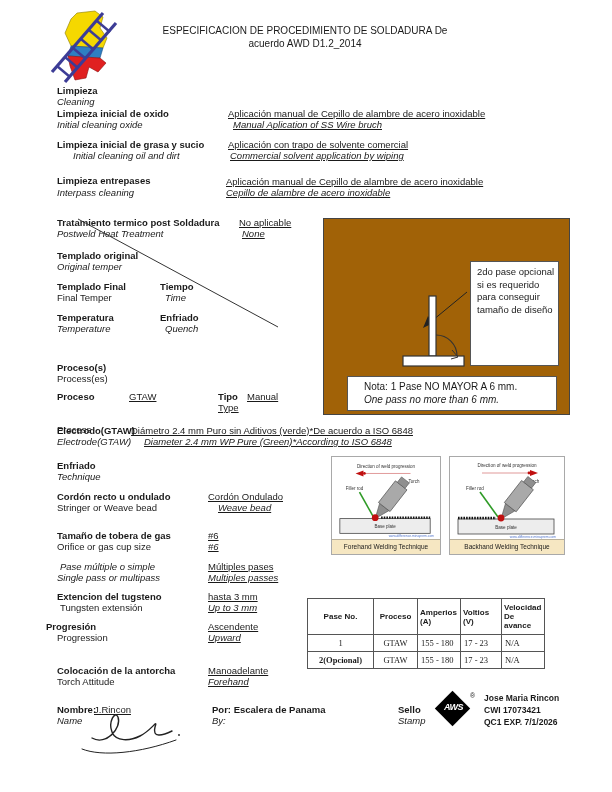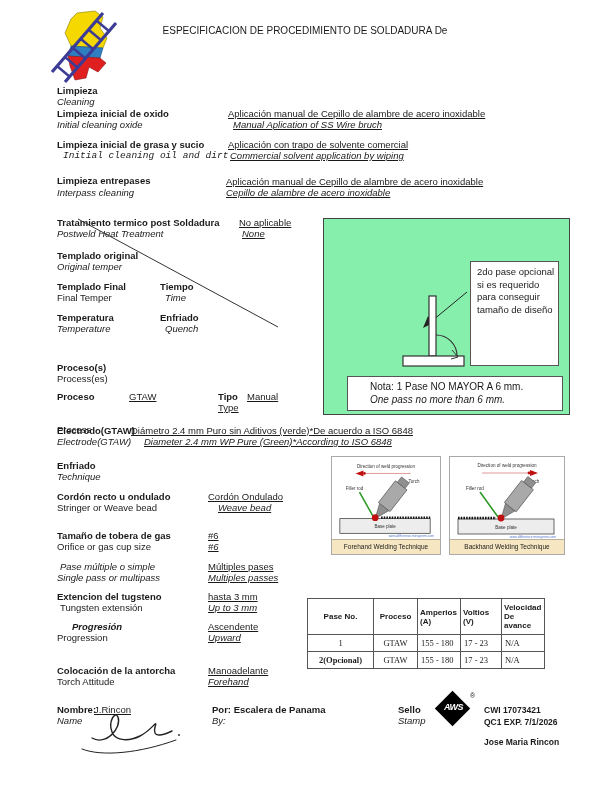--- a/index.html
+++ b/index.html
@@ -5,25 +5,25 @@
   html,body{margin:0;padding:0;background:#fff;}
   #page{position:relative;width:612px;height:792px;background:#fff;overflow:hidden;
         font-family:"Liberation Sans",sans-serif;color:#1a1a1a;border-radius:18px;}
   .abs{position:absolute;white-space:nowrap;}
   .t95{font-size:9.5px;line-height:10px;}
   .b{font-weight:bold;}
   .i{font-style:italic;}
   .u{text-decoration:underline;}
   .title{font-size:10px;line-height:13px;text-align:center;}
   
-  .box{position:absolute;border:1px solid #444;background:#86efac;}
+  .box{position:absolute;border:1px solid #444;background:#a16207;}
   .callout{position:absolute;border:1px solid #555;font-size:9.5px;line-height:12.5px;
            padding:4px 3px 4px 6px;white-space:normal;background:#fff;}
   .notebox{position:absolute;border:1px solid #555;font-size:10px;line-height:13px;
-           padding:3px 4px 2px 22px;background:#fff;}
+           padding:3px 4px 2px 16px;background:#fff;}
   
   .fig{position:absolute;border:1px solid #a9a9a9;background:#fff;}
   .fig .cap{position:absolute;left:0;right:0;bottom:0;height:14px;background:#f6e7c2;
             border-top:1px solid #b9b09a;font-size:6.5px;text-align:center;line-height:14px;}
   
   table.ptable{position:absolute;border-collapse:collapse;table-layout:fixed;background:#fff;}
   table.ptable th,table.ptable td{border:1px solid #555;overflow:hidden;}
   table.ptable th{font-size:8px;font-weight:bold;white-space:pre-line;padding:1px 2px;vertical-align:middle;}
   table.ptable td{font-family:"Liberation Serif",serif;font-size:8.5px;padding:1px 3px;vertical-align:middle;}
   .ct{text-align:center;}
@@ -52,32 +52,33 @@
       <line x1="20" y1="49" x2="33" y2="60"></line>
       <line x1="28" y1="40" x2="41" y2="51"></line>
       <line x1="36" y1="31" x2="49" y2="42"></line>
       <line x1="44" y1="22" x2="57" y2="33"></line>
       <line x1="52" y1="13" x2="65" y2="24"></line>
     </g>
   </svg>
 
   <div class="abs title" style="left:95px;top:24px;width:420px;white-space:normal;">
     <div>ESPECIFICACION DE PROCEDIMIENTO DE SOLDADURA De</div>
+    <div>acuerdo AWD D1.2_2014</div>
   </div>
 
   <div class="abs t95 b" style="left:57px;top:86px;">Limpieza</div>
   <div class="abs t95 i" style="left:57px;top:97px;">Cleaning</div>
 
   <div class="abs t95 b" style="left:57px;top:109px;text-align:right;">Limpieza inicial de oxido</div>
   <div class="abs t95 i" style="left:57px;top:120px;">Initial cleaning oxide</div>
   <div class="abs t95 u" style="left:228px;top:109px;">Aplicación manual de Cepillo de alambre de acero inoxidable</div>
   <div class="abs t95 i u" style="left:233px;top:120px;">Manual Aplication of SS Wire bruch</div>
 
   <div class="abs t95 b" style="left:57px;top:140px;">Limpieza inicial de grasa y sucio</div>
-  <div class="abs t95 i" style="left:63px;top:151px;font-family:Liberation Mono, monospace;">Initial cleaning oil and dirt</div>
+  <div class="abs t95 i" style="left:73px;top:151px;">Initial cleaning oil and dirt</div>
   <div class="abs t95 u" style="left:228px;top:140px;">Aplicación con trapo de solvente comercial</div>
   <div class="abs t95 i u" style="left:230px;top:151px;">Commercial solvent application by wiping</div>
 
   <div class="abs t95 b" style="left:57px;top:176px;">Limpieza entrepases</div>
   <div class="abs t95 i" style="left:57px;top:188px;">Interpass cleaning</div>
   <div class="abs t95 u" style="left:226px;top:177px;">Aplicación manual de Cepillo de alambre de acero inoxidable</div>
   <div class="abs t95 i u" style="left:226px;top:188px;">Cepillo de alambre de acero inoxidable</div>
 
   <div class="abs t95 b" style="left:57px;top:218px;">Tratamiento termico post Soldadura</div>
   <div class="abs t95 i" style="left:57px;top:229px;">Postweld Heat Treatment</div>
@@ -132,21 +133,21 @@
   <div class="abs t95 i" style="left:60px;top:562px;">Pase múltiple o simple</div>
   <div class="abs t95 i" style="left:57px;top:573px;">Single pass or multipass</div>
   <div class="abs t95 u" style="left:208px;top:562px;">Múltiples pases</div>
   <div class="abs t95 i u" style="left:208px;top:573px;">Multiples passes</div>
 
   <div class="abs t95 b" style="left:57px;top:592px;">Extencion del tugsteno</div>
   <div class="abs t95" style="left:60px;top:603px;">Tungsten extensión</div>
   <div class="abs t95 u" style="left:208px;top:592px;">hasta 3  mm</div>
   <div class="abs t95 i u" style="left:208px;top:603px;">Up to 3 mm</div>
 
-  <div class="abs t95 b" style="left:72px;top:622px;font-style:italic;">Progresión</div>
+  <div class="abs t95 b" style="left:46px;top:622px;">Progresión</div>
   <div class="abs t95" style="left:57px;top:633px;">Progression</div>
   <div class="abs t95 u" style="left:208px;top:622px;">Ascendente</div>
   <div class="abs t95 i u" style="left:208px;top:633px;">Upward</div>
 
   <div class="abs t95 b" style="left:57px;top:666px;">Colocación de la antorcha</div>
   <div class="abs t95" style="left:57px;top:677px;">Torch Attitude</div>
   <div class="abs t95 u" style="left:208px;top:666px;">Manoadelante</div>
   <div class="abs t95 i u" style="left:208px;top:677px;">Forehand</div>
 
   <div class="box" style="left:323px;top:218px;width:245px;height:195px;">
@@ -260,17 +261,17 @@
   <div class="abs t95 i" style="left:212px;top:716px;">By:</div>
 
   <div class="abs t95 b" style="left:398px;top:705px;">Sello</div>
   <div class="abs t95 i" style="left:398px;top:716px;">Stamp</div>
 
   <div class="diamond" style="left:440px;top:696px;">
     <span>AWS</span>
   </div>
   <div class="abs" style="left:470px;top:692px;font-size:7px;">®</div>
 
-  <div class="abs stamp" style="left:484px;top:693px;margin-top:44px;">Jose Maria Rincon</div>
+  <div class="abs stamp" style="left:484px;top:693px;">Jose Maria Rincon</div>
   <div class="abs stamp" style="left:484px;top:705px;">CWI  17073421</div>
   <div class="abs stamp" style="left:484px;top:717px;">QC1 EXP. 7/1/2026</div>
 
 </div>
 
 </body></html>

